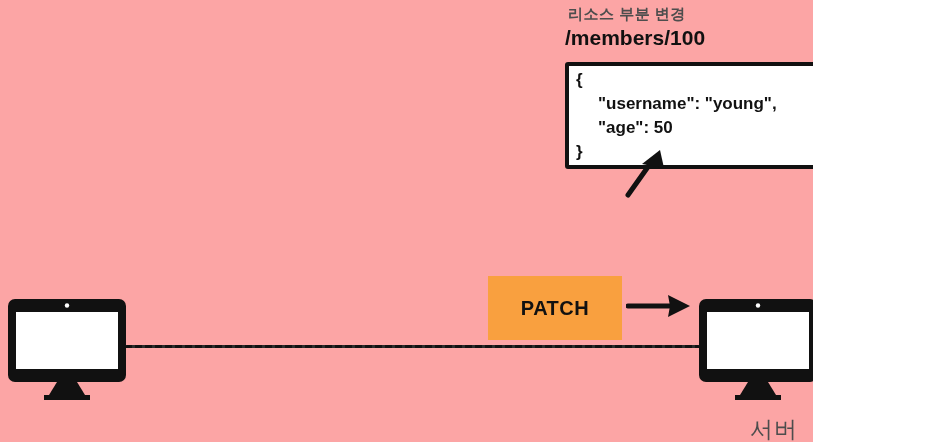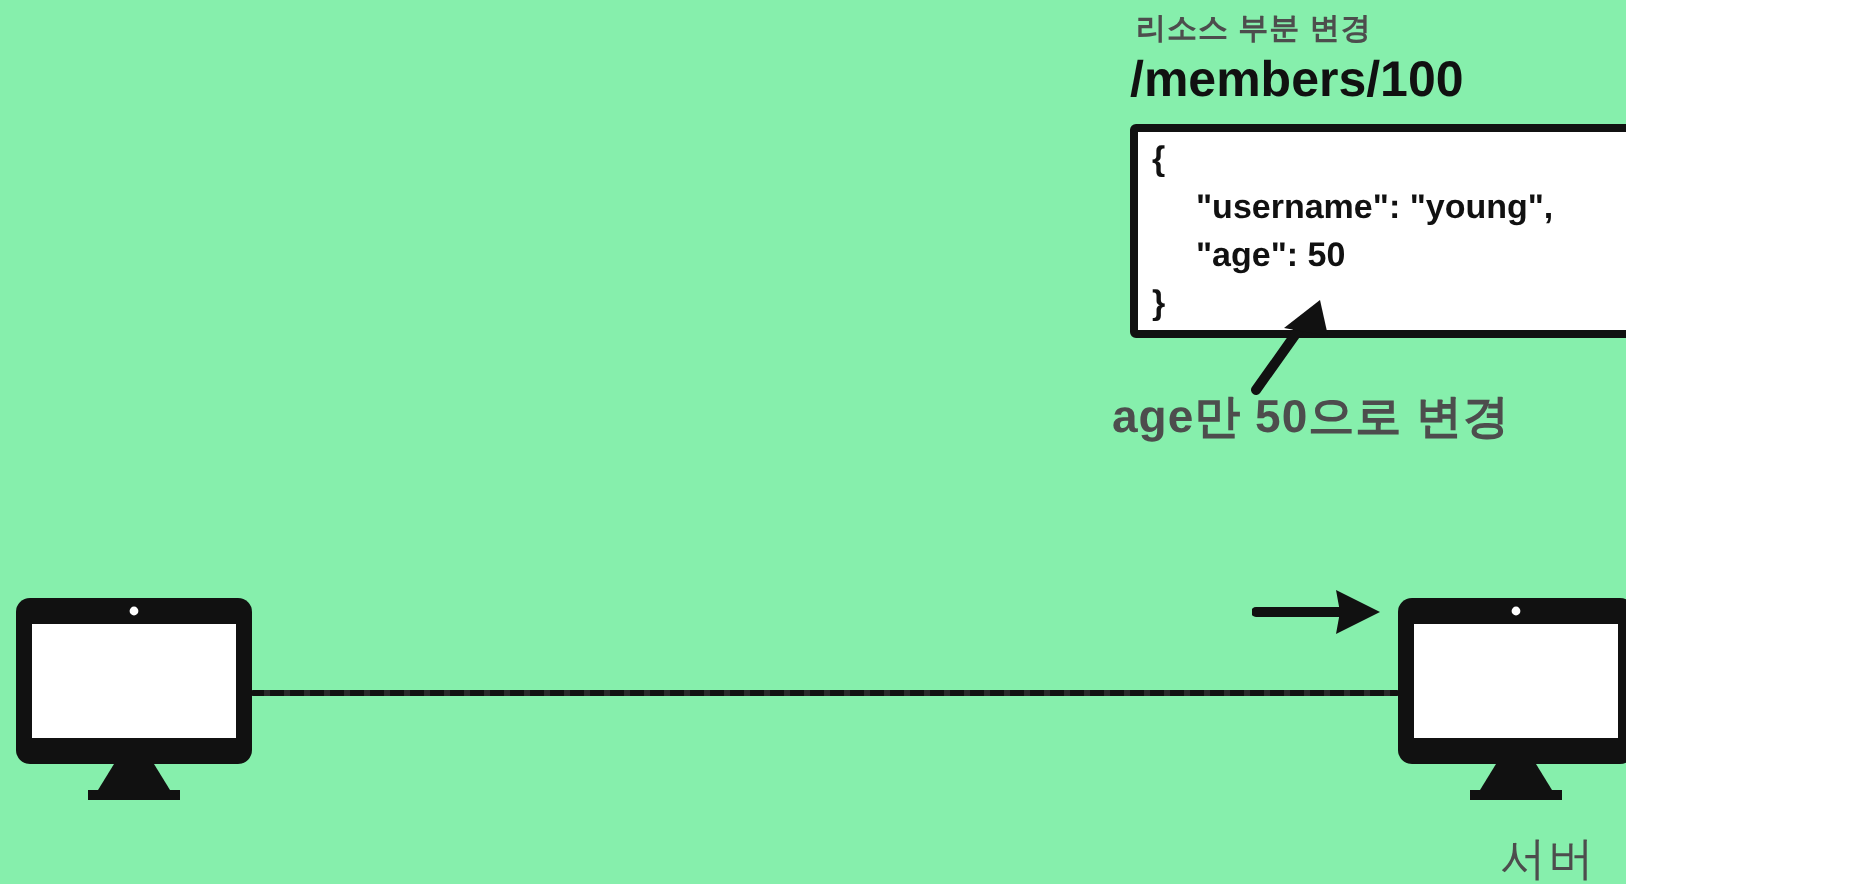--- a/index.html
+++ b/index.html
@@ -6,35 +6,35 @@
     --method-bg:#F9A03F;
     --ink:#111111;
     --muted:#4d4d4d;
   }
   *{margin:0;padding:0;box-sizing:border-box;}
   html,body{background:#fff;}
   body{font-family:"Liberation Sans","DejaVu Sans",sans-serif;}
   .stage{
     position:relative;
     width:813px;height:442px;
-    background:#86efac;
+    background:#fca5a5;
     overflow:hidden;
   }
   .abs{position:absolute;}
 
   
   .resource-title{
     left:568px;top:5px;
     font-size:15px;font-weight:700;
     color:var(--muted);
     letter-spacing:.5px;
   }
   .endpoint{
     left:565px;top:26px;
-    font-size:25px;font-weight:700;
+    font-size:21px;font-weight:700;
     color:var(--ink);
   }
   .json-box{
     left:565px;top:62px;
     width:369px;height:107px;
     border:4px solid var(--ink);
     border-radius:3px;
     padding:2px 8px 0 7px;
     font-size:17px;font-weight:700;
     color:var(--ink);
@@ -96,40 +96,42 @@
     <div class="indent">"username": "young",</div>
     <div class="indent">"age": 50</div>
     <div>}</div>
   </div>
 
   <svg class="abs" style="left:612px;top:142px;" width="62" height="58" viewBox="0 0 62 58">
     <line x1="16" y1="53" x2="38" y2="22" stroke="#111" stroke-width="5" stroke-linecap="round"></line>
     <polygon points="48,8 52,26 30,22" fill="#111"></polygon>
   </svg>
 
-  <div class="abs change-note">age만 50으로 변경</div>
 
   <div class="abs connection-line"></div>
 
   <svg class="abs monitor monitor-client" viewBox="0 0 118 101">
     <rect x="0" y="0" width="118" height="83" rx="7" fill="#111"></rect>
     <rect x="8" y="13" width="102" height="57" fill="#fff"></rect>
     <circle cx="59" cy="6.5" r="2.2" fill="#fff"></circle>
     <polygon points="49,83 69,83 77,96 41,96" fill="#111"></polygon>
     <rect x="36" y="96" width="46" height="5" fill="#111"></rect>
   </svg>
 
   <svg class="abs monitor monitor-server" viewBox="0 0 118 101">
     <rect x="0" y="0" width="118" height="83" rx="7" fill="#111"></rect>
     <rect x="8" y="13" width="102" height="57" fill="#fff"></rect>
     <circle cx="59" cy="6.5" r="2.2" fill="#fff"></circle>
     <polygon points="49,83 69,83 77,96 41,96" fill="#111"></polygon>
     <rect x="36" y="96" width="46" height="5" fill="#111"></rect>
   </svg>
 
+  <div class="abs method-box">
+    <span class="method-label">PATCH</span>
+  </div>
 
   <svg class="abs" style="left:626px;top:293px;" width="66" height="26" viewBox="0 0 66 26">
     <line x1="2" y1="13" x2="46" y2="13" stroke="#111" stroke-width="5" stroke-linecap="round"></line>
     <polygon points="64,13 42,2 44,13 42,24" fill="#111"></polygon>
   </svg>
 
   <div class="abs node-label server-label">서버</div>
 
 </div>
 

